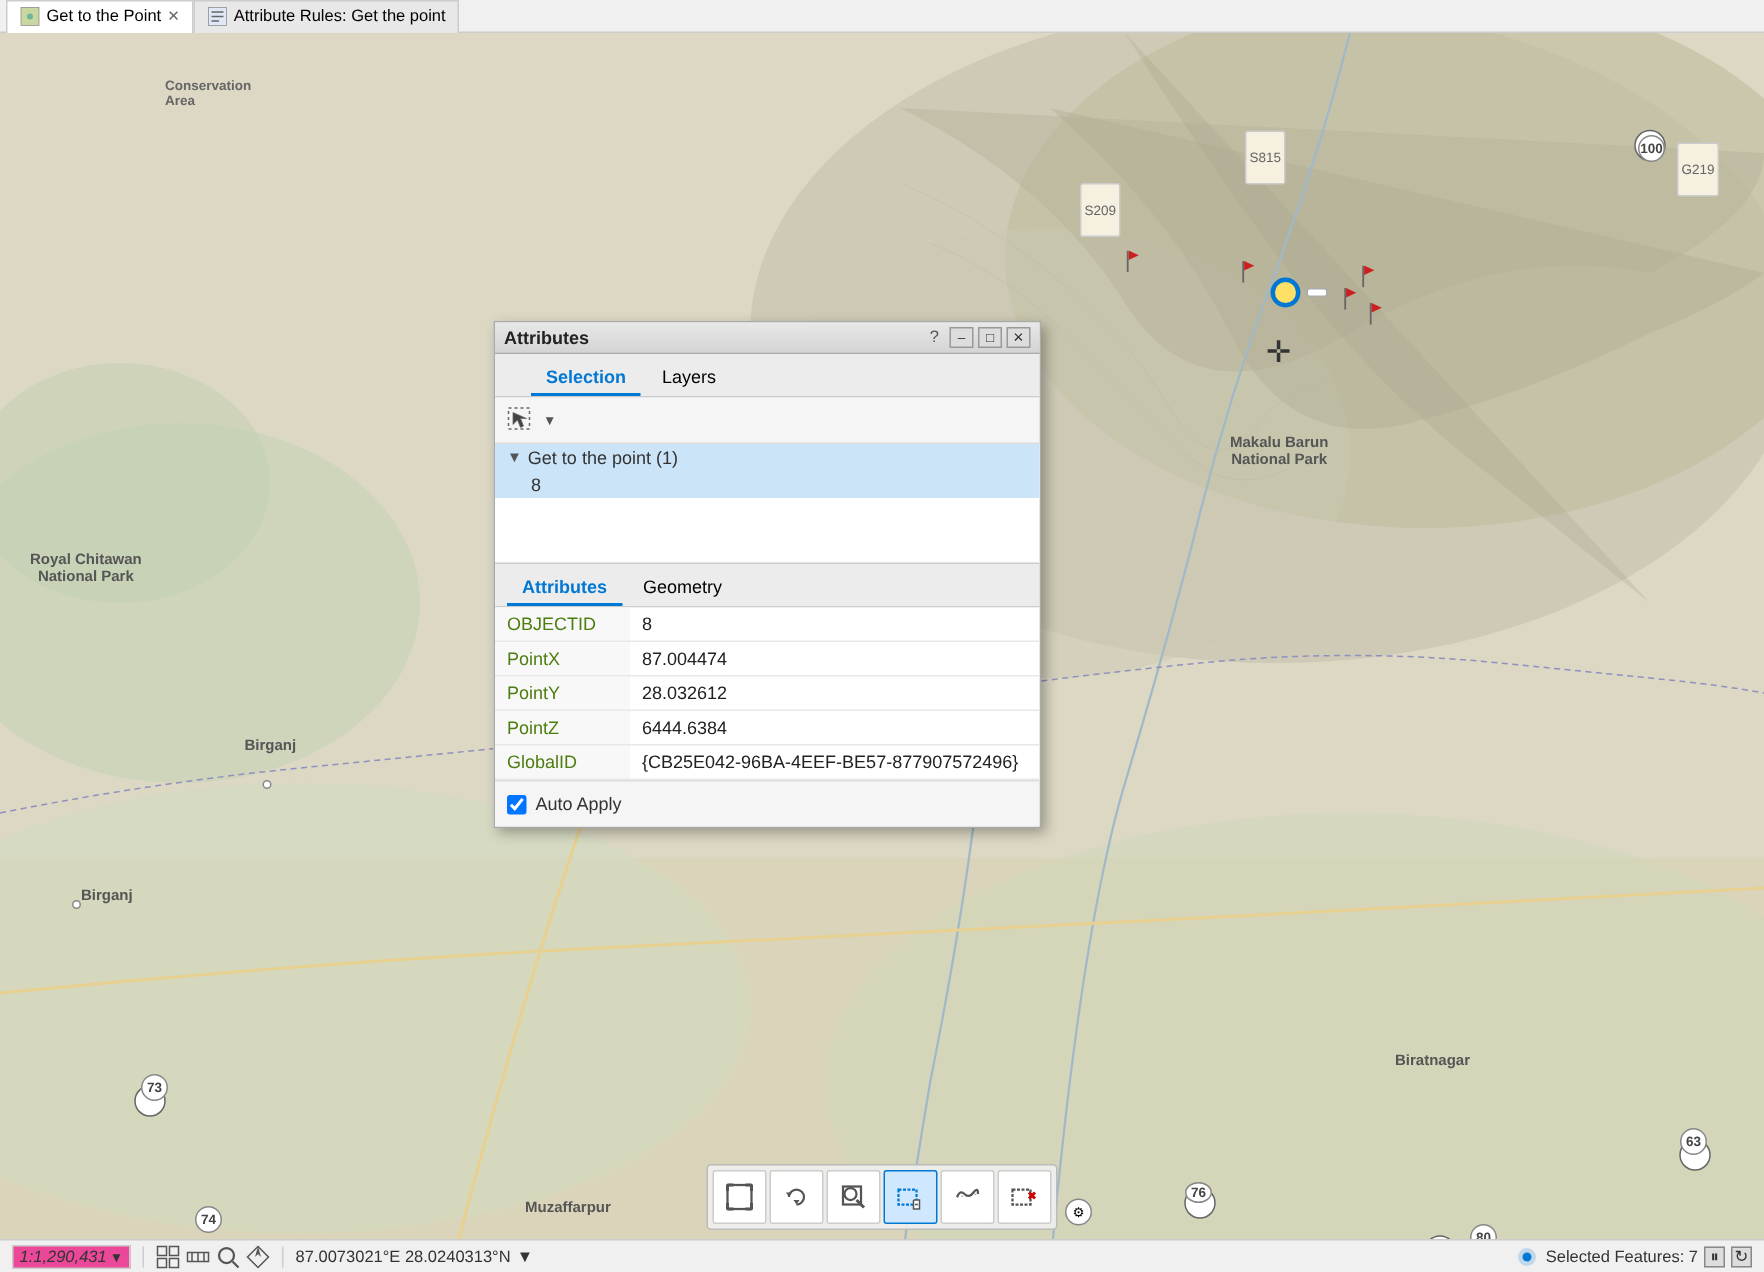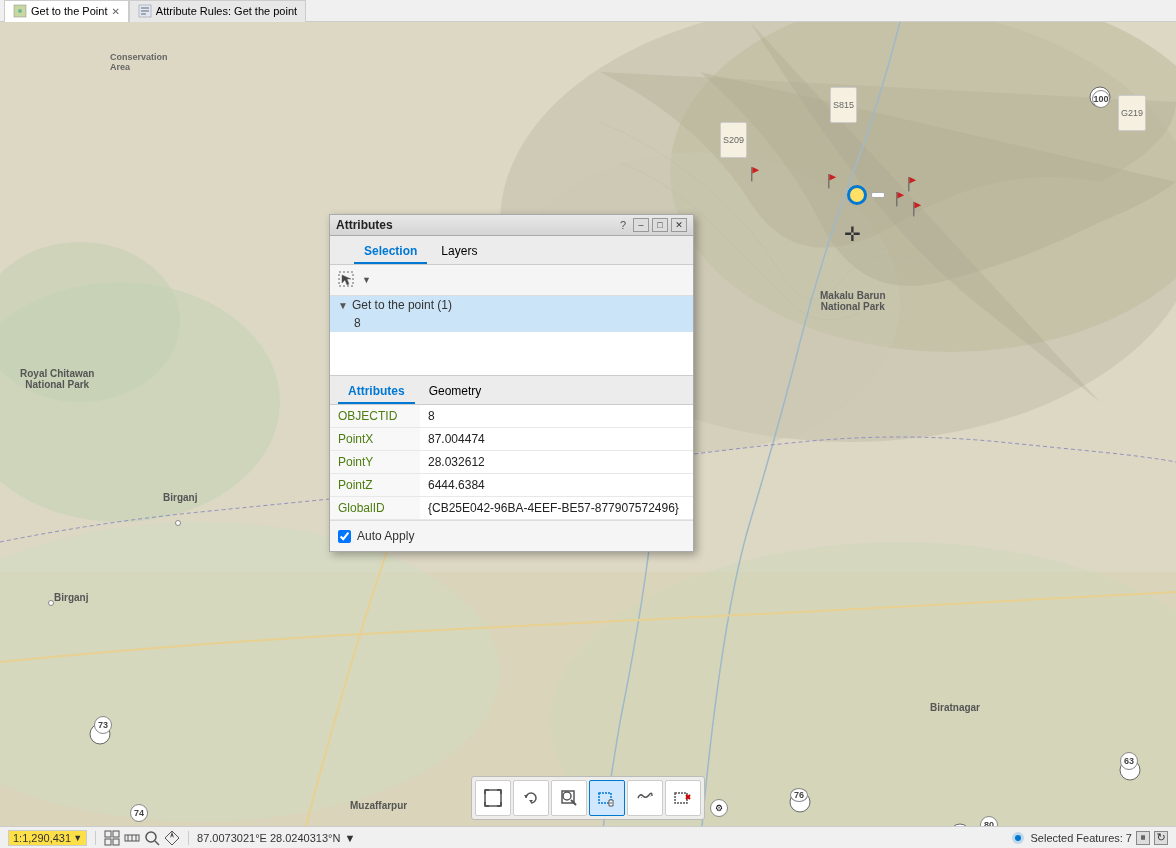--- a/index.html
+++ b/index.html
@@ -315,23 +315,24 @@
     }
     .status-divider {
       width: 1px;
       height: 14px;
       background: #ccc;
     }
     .scale-box {
       display: flex;
       align-items: center;
       border: 1px solid #ccc;
-      background: #fde047;
+      background: #ec4899;
       padding: 1px 4px;
       font-size: 11px;
+      font-style: italic;
     }
     .scale-dropdown {
       font-size: 9px;
       margin-left: 2px;
     }
     .coord-text {
       font-size: 11px;
     }
     .selected-text {
       margin-left: auto;

